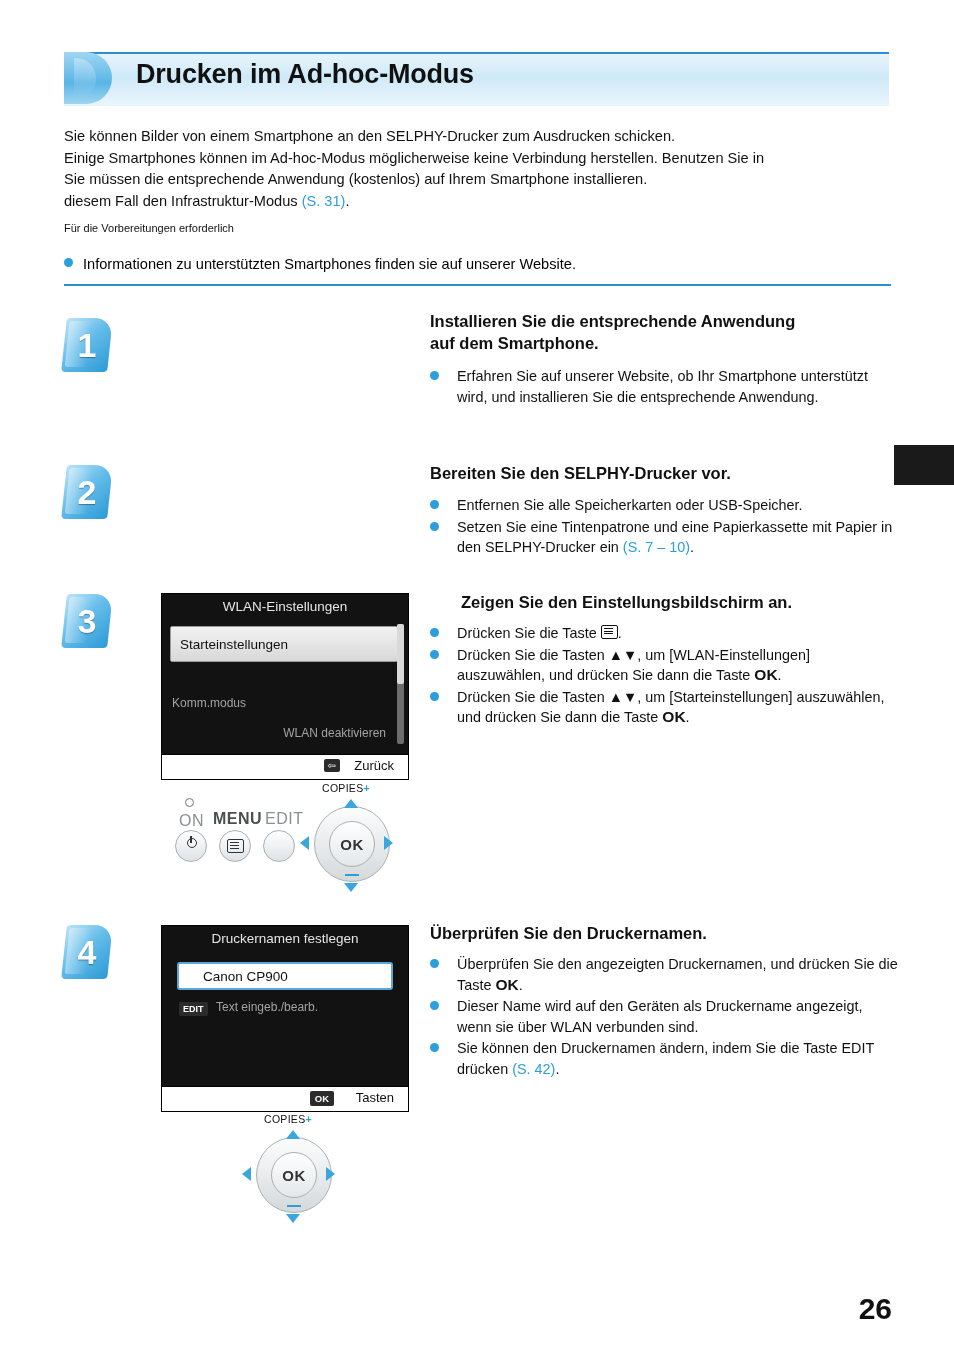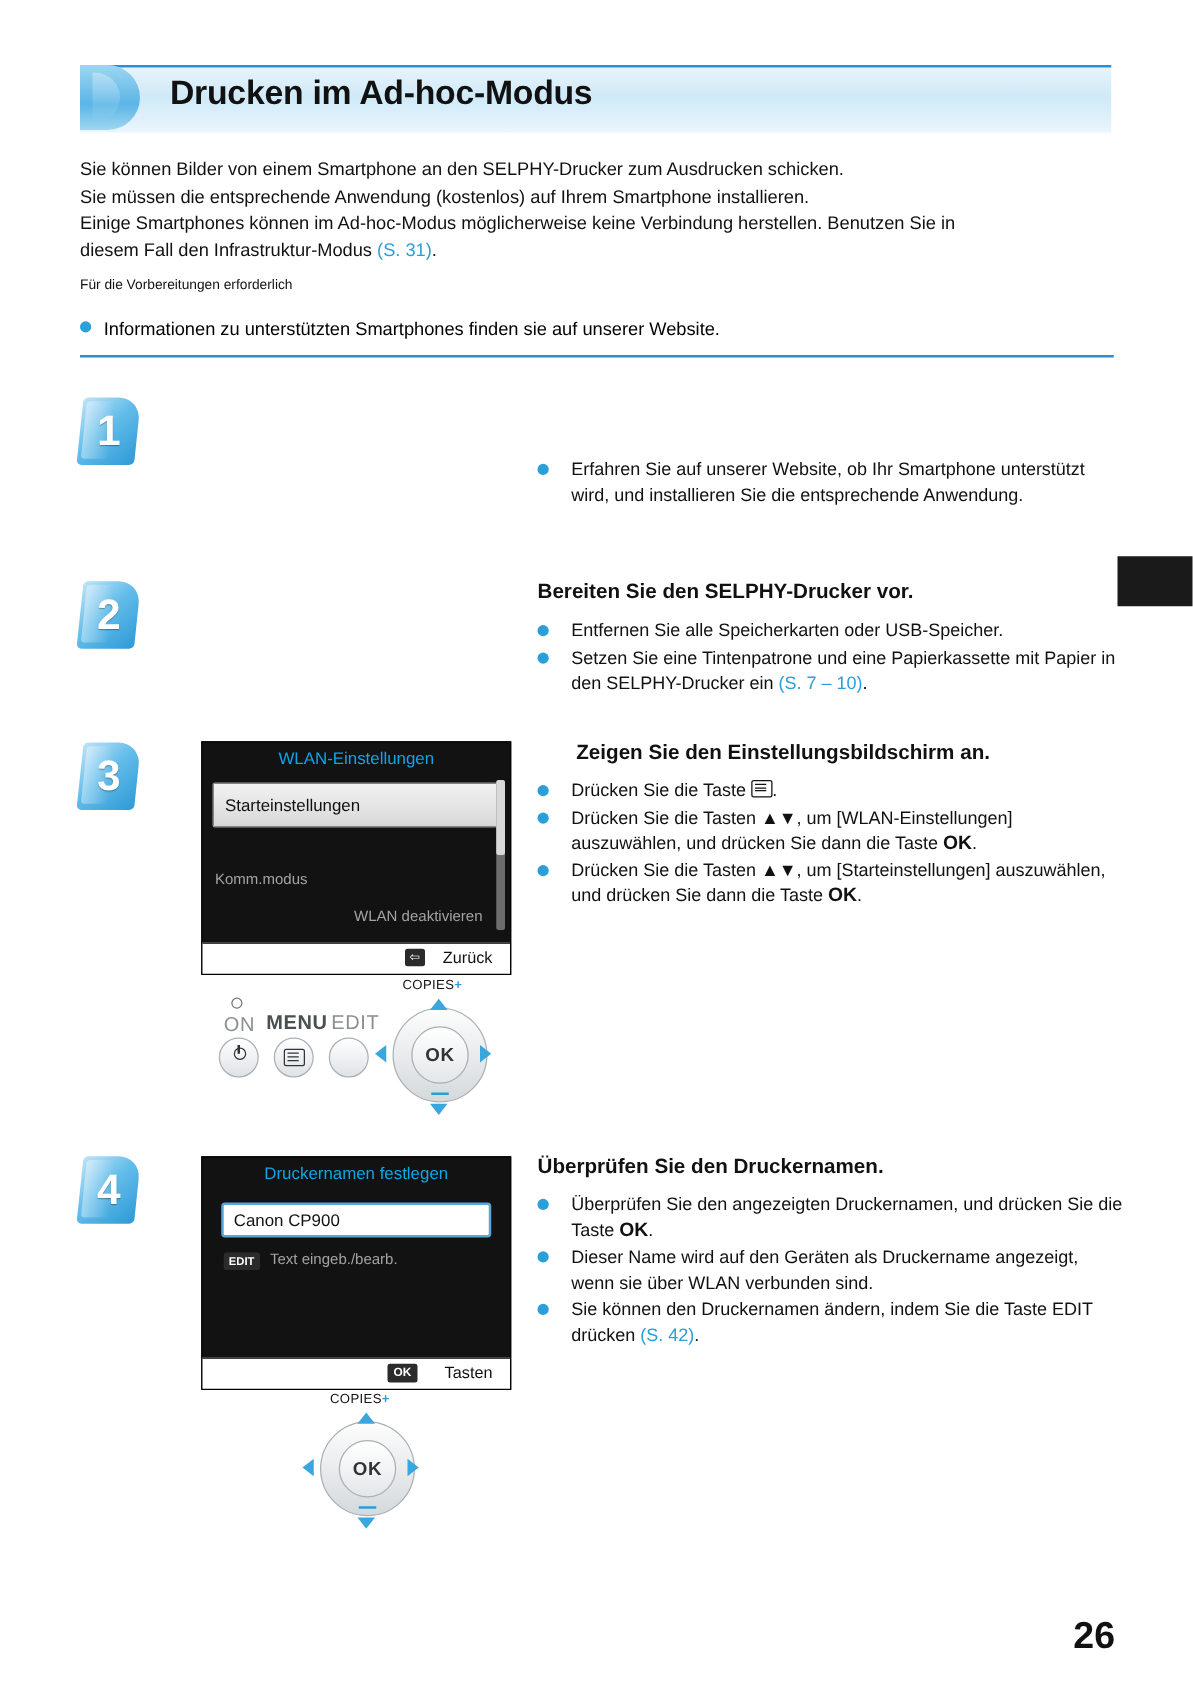--- a/index.html
+++ b/index.html
@@ -95,21 +95,21 @@
   .steplist .li{position:relative;padding-left:27px;margin-bottom:1px;}
   .steplist .li .dot{position:absolute;left:0;top:5px;margin:0;}
   .okb{font-weight:bold;font-size:15.5px;}
 
   
   .lcd{
     position:absolute;background:#121212;border:1px solid #000;
   }
   .lcd-title{
     position:absolute;left:0;top:0;width:100%;height:26px;
-    color:#0ea5e9;font-size:13.5px;text-align:center;line-height:26px;
+    color:#e5e5e5;font-size:13.5px;text-align:center;line-height:26px;
   }
   .lcd-item{
     position:absolute;left:8px;width:228px;height:36px;
     background:linear-gradient(to bottom,#f2f2f2,#d8d8d8);
     border:1px solid #9a9a9a;border-radius:2px;
     font-size:13.5px;color:#111;line-height:36px;padding-left:9px;
     box-sizing:border-box;
   }
   .lcd-text{
     position:absolute;color:#a3a3a3;font-size:12px;
@@ -129,21 +129,21 @@
   .okbadge{
     position:absolute;display:inline-block;background:#2b2b2b;color:#fff;
     font-size:9.5px;font-weight:bold;border-radius:2px;padding:2px 5px;
   }
   .editbadge{
     position:absolute;display:inline-block;background:#2b2b2b;color:#fff;
     font-size:9px;font-weight:bold;border-radius:2px;padding:2px 4px;
   }
   .nameField{
     position:absolute;background:#ffffff;border:2px solid #5ba8d8;border-radius:3px;
-    color:#111;font-size:13.5px;line-height:26px;padding-left:8px;box-sizing:border-box;
+    color:#111;font-size:13.5px;line-height:26px;padding-left:24px;box-sizing:border-box;
   }
 
   
   .cluster{position:absolute;}
   .circ{position:absolute;border-radius:50%;}
   .dpad-outer{
     position:absolute;width:74px;height:74px;border-radius:50%;
     background:linear-gradient(to bottom,#fdfdfd,#d5d9dc);
     border:1px solid #aab0b4;
   }
@@ -189,36 +189,40 @@
 <div class="page">
 
   <div class="header">
     <div class="header-bar"></div>
     <div class="header-tab"></div>
     <div class="header-title">Drucken im Ad-hoc-Modus</div>
   </div>
 
   <div class="intro">
     <div>Sie können Bilder von einem Smartphone an den SELPHY-Drucker zum Ausdrucken schicken.</div>
+    <div>Einige Smartphones können im Ad-hoc-Modus möglicherweise keine Verbindung herstellen. Benutzen Sie in</div>
     <div>Sie müssen die entsprechende Anwendung (kostenlos) auf Ihrem Smartphone installieren.</div>
-    <div>Einige Smartphones können im Ad-hoc-Modus möglicherweise keine Verbindung herstellen. Benutzen Sie in</div>
     <div>
       <span>diesem Fall den Infrastruktur-Modus </span><span class="link">(S. 31)</span><span>.</span>
     </div>
   </div>
 
   <div class="subhead">Für die Vorbereitungen erforderlich</div>
   <div class="bullet-row">
     <span class="dot"></span><span>Informationen zu unterstützten Smartphones finden sie auf unserer Website.</span>
   </div>
   <div class="rule" style="top:284px;"></div>
 
   <div class="stepnum" style="left:64px;top:318px;">
     <div class="shape"></div>
     <div class="digit">1</div>
+  </div>
+  <div class="steptitle" style="top:310px;">
+    <div>Installieren Sie die entsprechende Anwendung</div>
+    <div>auf dem Smartphone.</div>
   </div>
   <div class="steplist" style="top:366px;">
     <div class="li">
       <span class="dot"></span><span>Erfahren Sie auf unserer Website, ob Ihr Smartphone unterstützt wird, und installieren Sie die entsprechende Anwendung.</span>
     </div>
   </div>
 
   <div class="stepnum" style="left:64px;top:465px;">
     <div class="shape"></div>
     <div class="digit">2</div>

